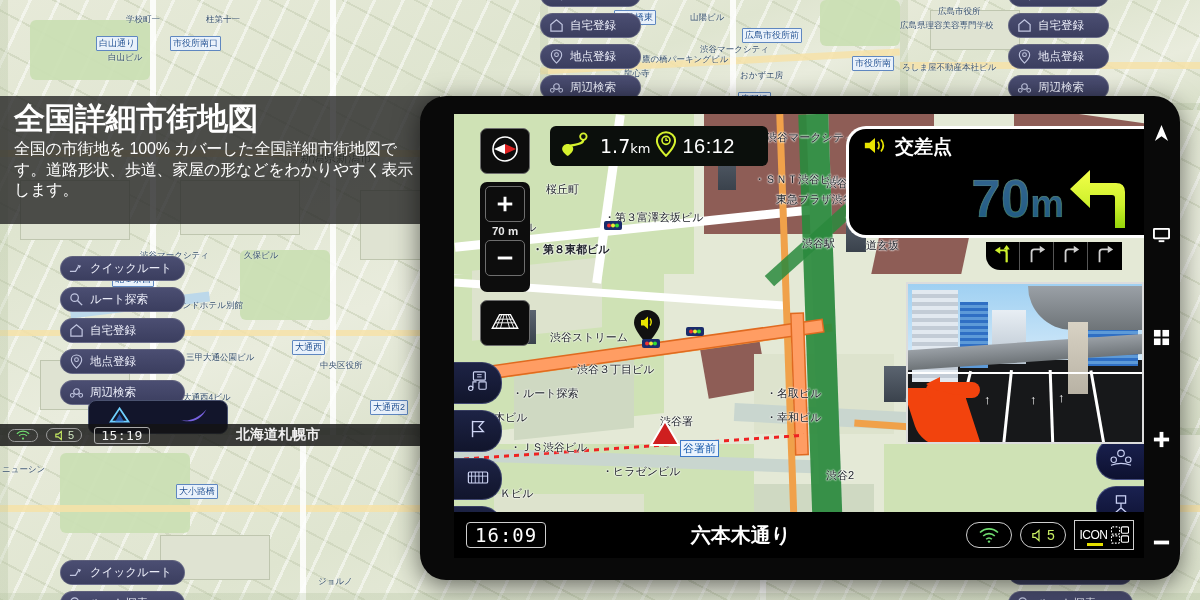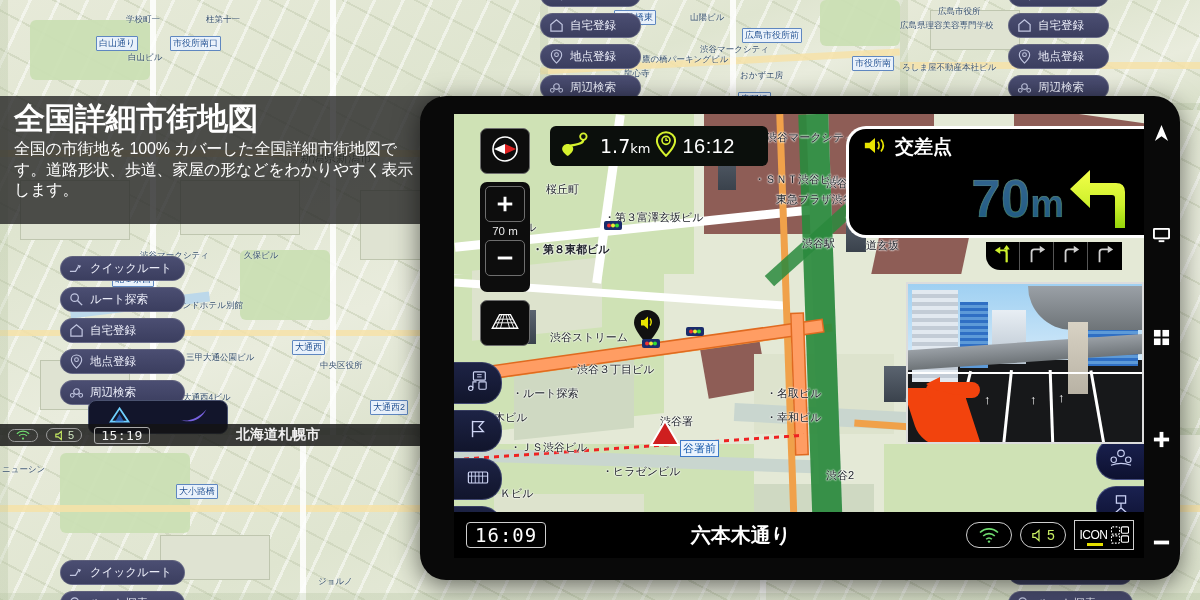--- a/index.html
+++ b/index.html
@@ -130,21 +130,21 @@
     background: #0d0d0d; border: 1px solid #6e6e6e; border-radius: 7px;
     display: flex; align-items: center; justify-content: center;
   }
   .ctl-zoom {
     position: absolute; left: 26px; top: 68px; width: 50px; height: 110px;
     background: #0d0d0d; border-radius: 7px;
     display: flex; flex-direction: column; align-items: center; padding: 4px 0;
   }
   .zbtn { width: 40px; height: 36px; border: 1px solid #6e6e6e; border-radius: 5px;
           display: flex; align-items: center; justify-content: center; color:#fff; }
-  .zscale { color:#e8e8e8; font-size: 11.5px; padding: 3px 0; }
+  .zscale { color:#e8e8e8; font-size: 11.5px; padding: 3px 0; font-weight: bold; }
   .ctl-3d {
     position: absolute; left: 26px; top: 186px; width: 50px; height: 46px;
     background: #0d0d0d; border: 1px solid #6e6e6e; border-radius: 7px;
     display:flex; align-items:center; justify-content:center;
   }
   .side-tab {
     position: absolute; left: 0; width: 48px; height: 42px;
     background: linear-gradient(180deg, #1d2345 0%, #11152c 100%);
     border-radius: 0 20px 20px 0; border: 1px solid rgba(150,160,220,.3); border-left:none;
     display: flex; align-items: center; justify-content: center;
@@ -291,21 +291,21 @@
     <div class="bg-poi" style="left:624px;top:68px">龍心寺</div>
     <div class="bg-poi" style="left:740px;top:70px">おかずエ房</div>
     <div class="bg-label boxed" style="left:738px;top:92px">鷹野橋</div>
     <div class="bg-poi" style="left:938px;top:6px">広島市役所</div>
     <div class="bg-poi" style="left:900px;top:20px">広島県理容美容専門学校</div>
     <div class="bg-poi" style="left:902px;top:62px">ろしま屋不動産本社ビル</div>
 
     <div class="bg-label" style="left:300px;top:150px;font-size:12px;color:#5a6a52">新潟県新潟市</div>
     <div class="bg-poi" style="left:126px;top:14px">学校町一</div>
     <div class="bg-label boxed" style="left:96px;top:36px">白山通り</div>
-    <div class="bg-poi" style="left:128px;top:52px">白山ビル</div>
+    <div class="bg-poi" style="left:108px;top:52px">白山ビル</div>
     <div class="bg-label boxed" style="left:170px;top:36px">市役所南口</div>
     <div class="bg-poi" style="left:206px;top:14px">柱第十一</div>
     <div class="bg-poi" style="left:676px;top:480px">トータルビル</div>
     <div class="bg-poi" style="left:1058px;top:480px">イガクニビル</div>
     <div class="bg-label boxed" style="left:176px;top:484px">大小路橋</div>
     <div class="bg-poi" style="left:2px;top:464px">ニューシン</div>
     <div class="bg-poi" style="left:318px;top:576px">ジョルノ</div>
     <div class="bg-poi" style="left:556px;top:556px">堺市役所</div>
 
     <div class="bg-menu" style="left:60px;top:256px">

